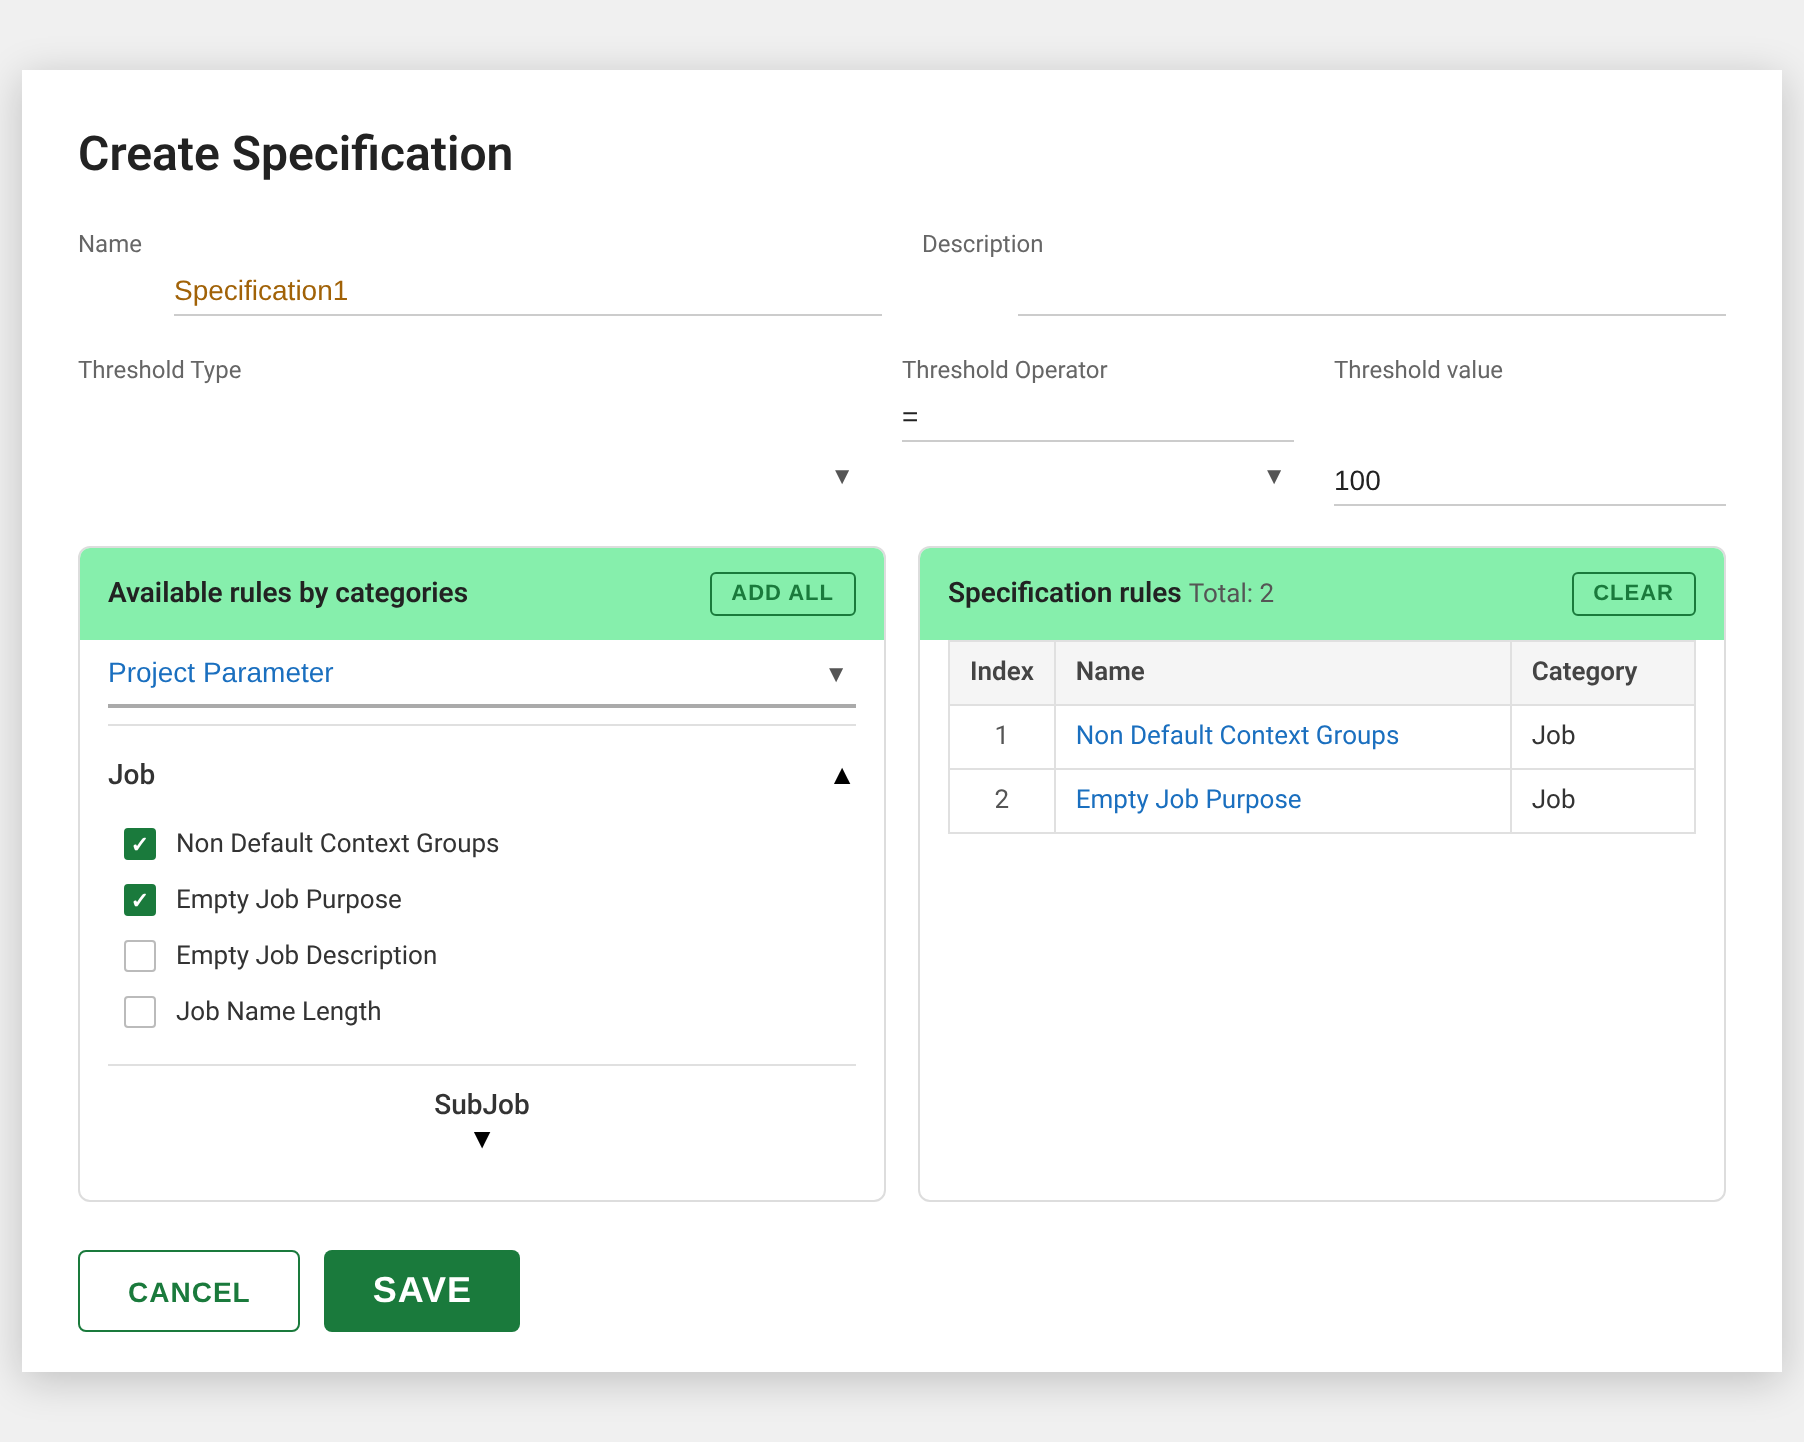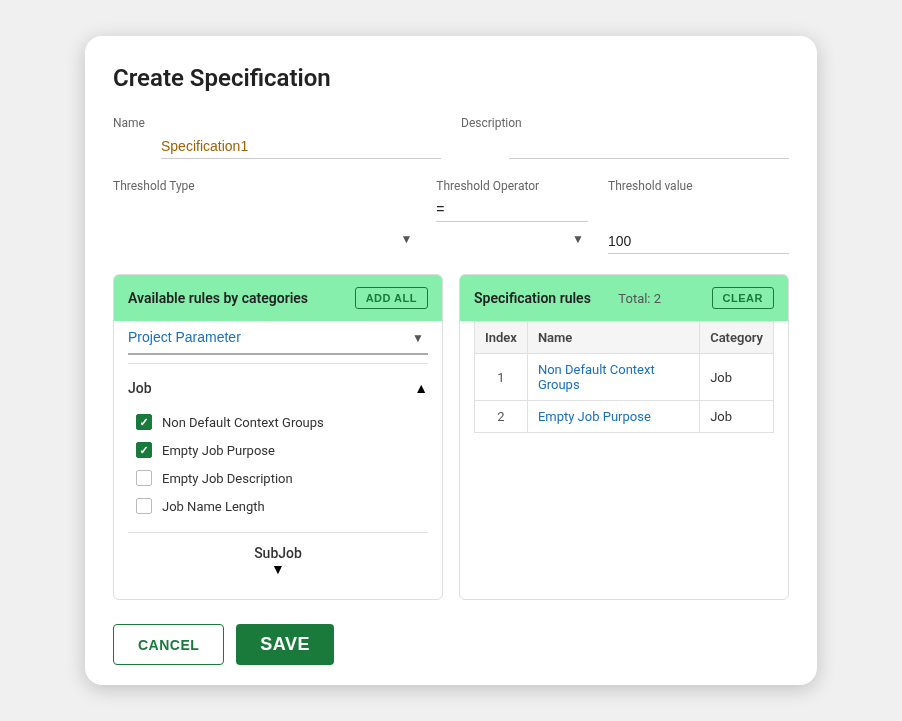--- a/index.html
+++ b/index.html
@@ -7,23 +7,23 @@
       font-family: -apple-system, BlinkMacSystemFont, 'Segoe UI', Roboto, sans-serif;
       background: #f0f0f0;
       display: flex;
       align-items: center;
       justify-content: center;
       min-height: 100vh;
       font-size: 14px;
     }
     .dialog {
       background: #fff;
-      border-radius: 17px;
+      border-radius: 0;
       box-shadow: 0 4px 20px rgba(0,0,0,0.2);
-      width: 732px;
+      width: 880px;
       padding: 28px 28px 20px 28px;
     }
     .dialog-title {
       font-size: 24px;
       font-weight: 600;
       color: #222;
       margin-bottom: 24px;
     }
     .form-row {
       display: flex;
@@ -69,21 +69,21 @@
       background: #86efac;
     }
     .panel-header-title {
       font-size: 14px;
       font-weight: 600;
       color: #222;
     }
     .panel-total {
       font-size: 13px;
       color: #555;
-      margin-left: 24px;
+      margin-left: 0;
     }
     .btn-add-all {
       border: 1px solid #1a7a3c;
       background: transparent;
       color: #1a7a3c;
       font-size: 11px;
       font-weight: 600;
       padding: 4px 10px;
       border-radius: 3px;
       cursor: pointer;

